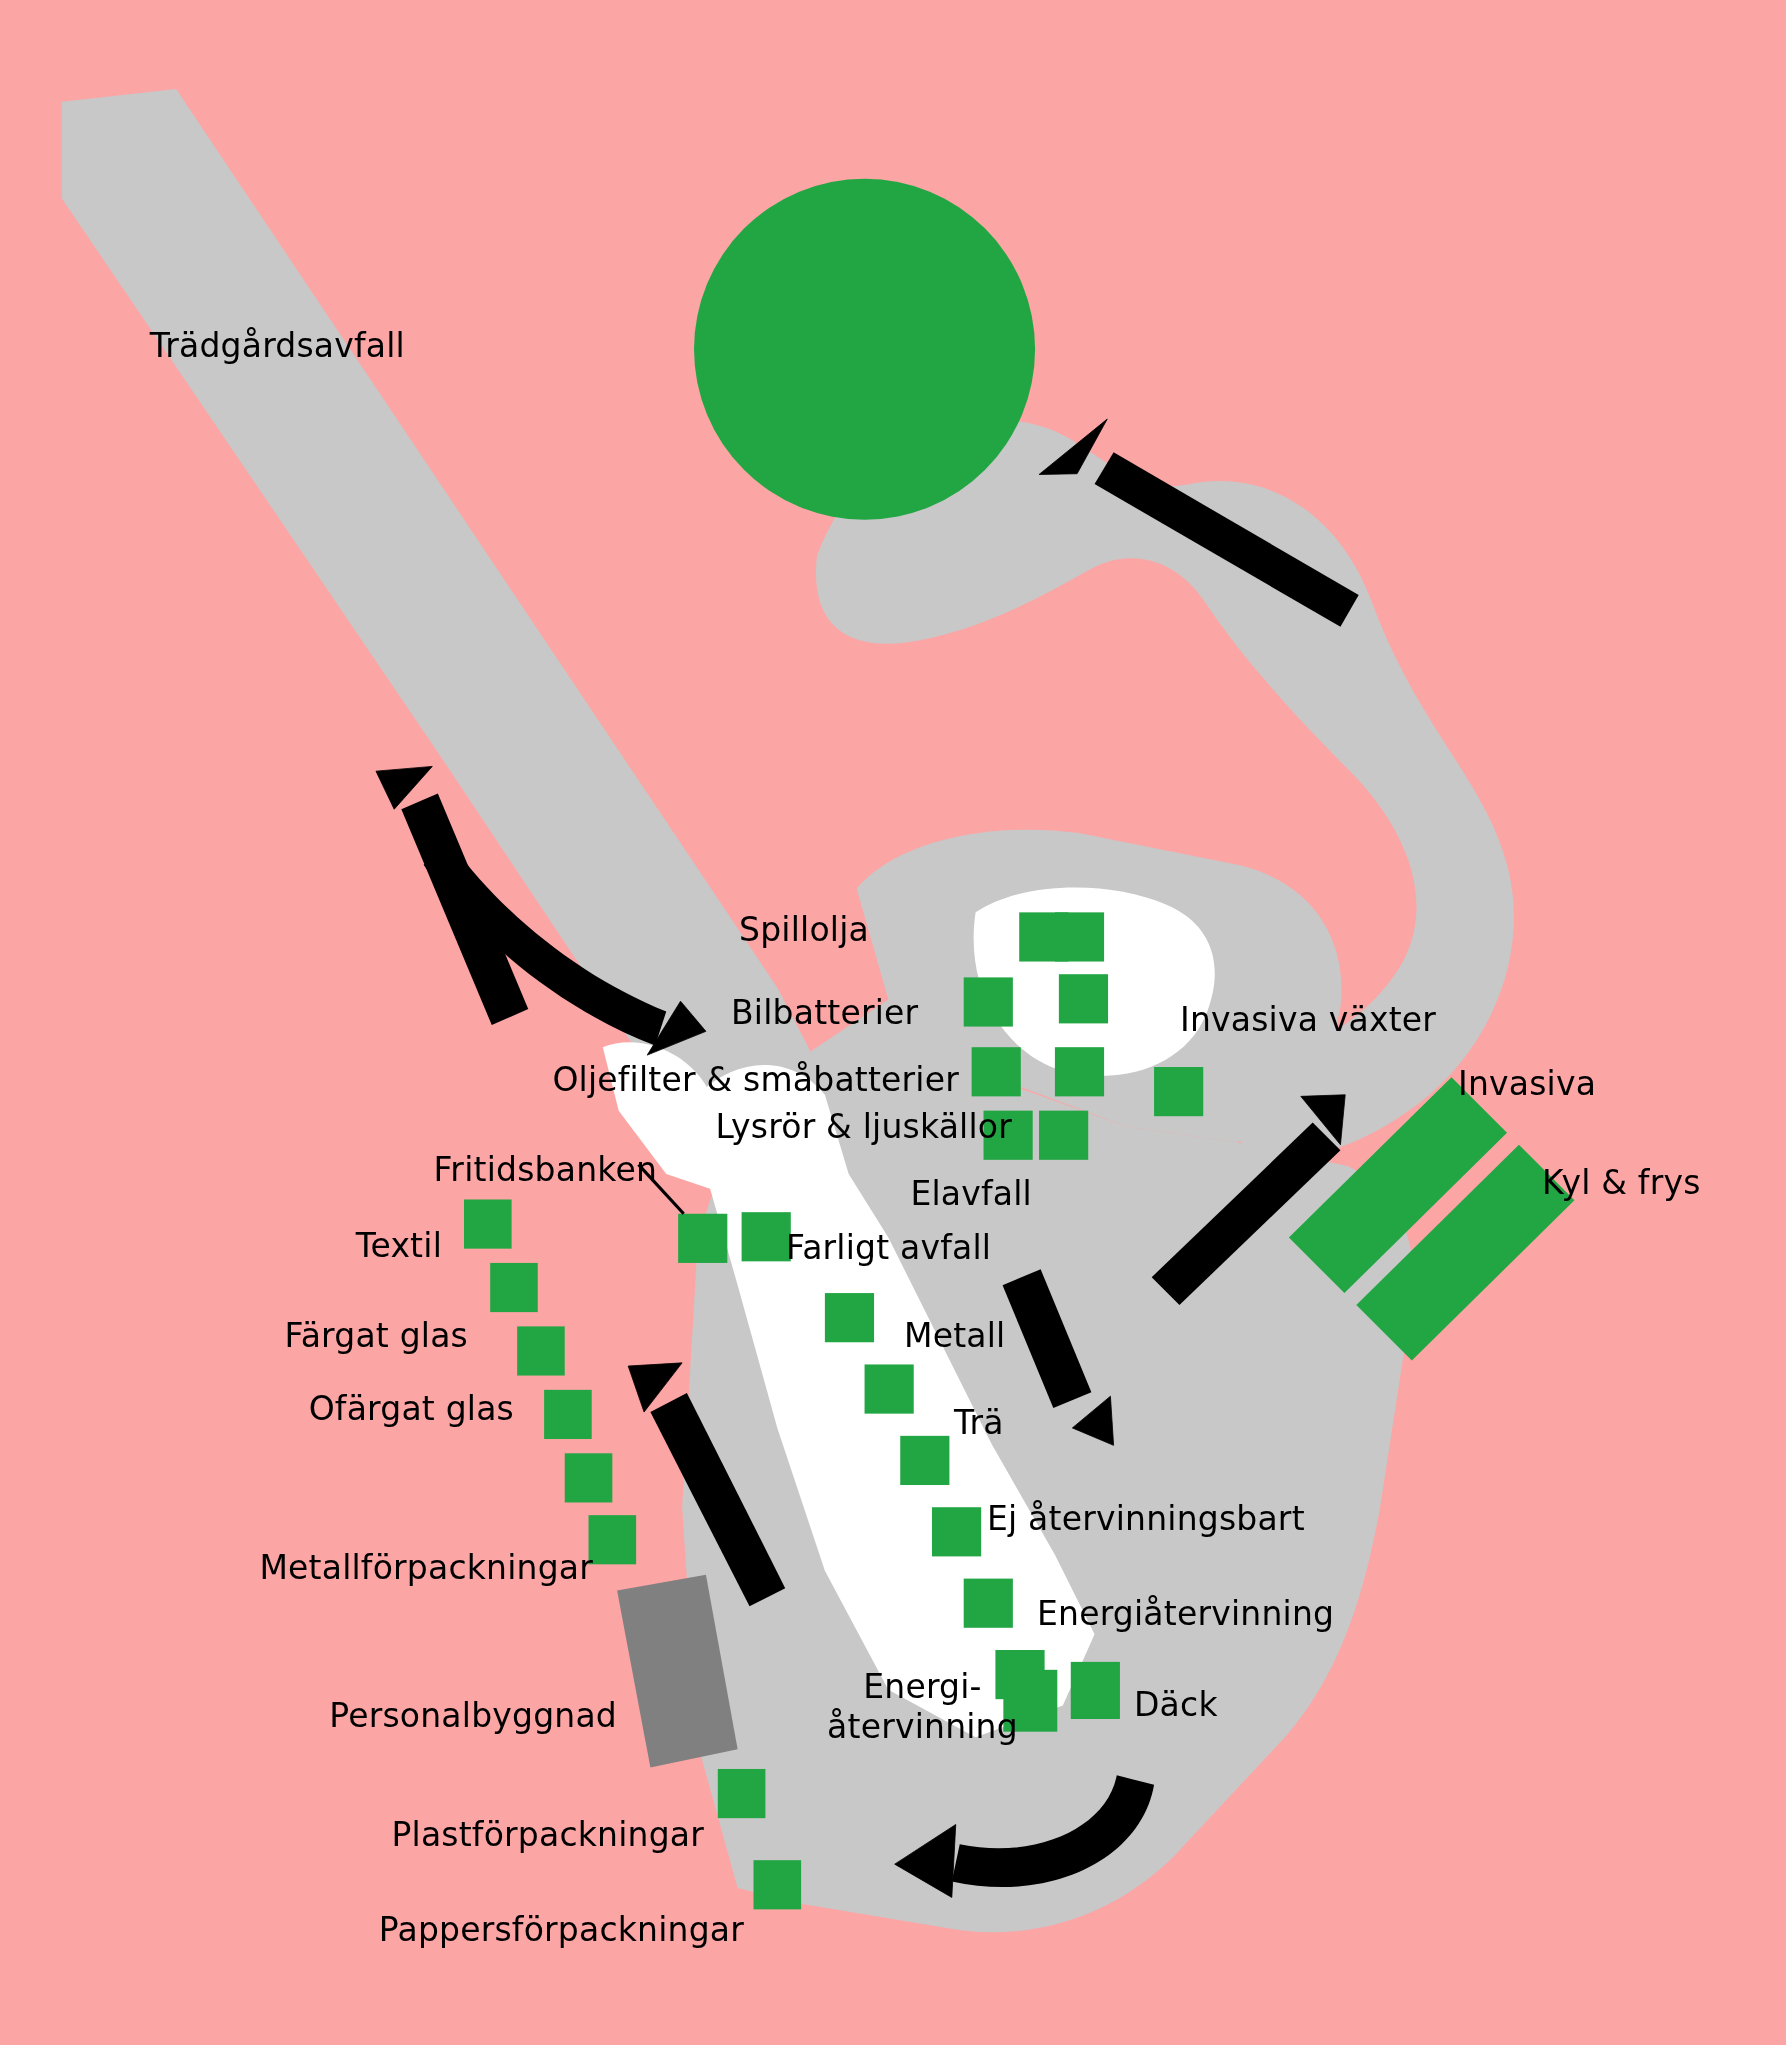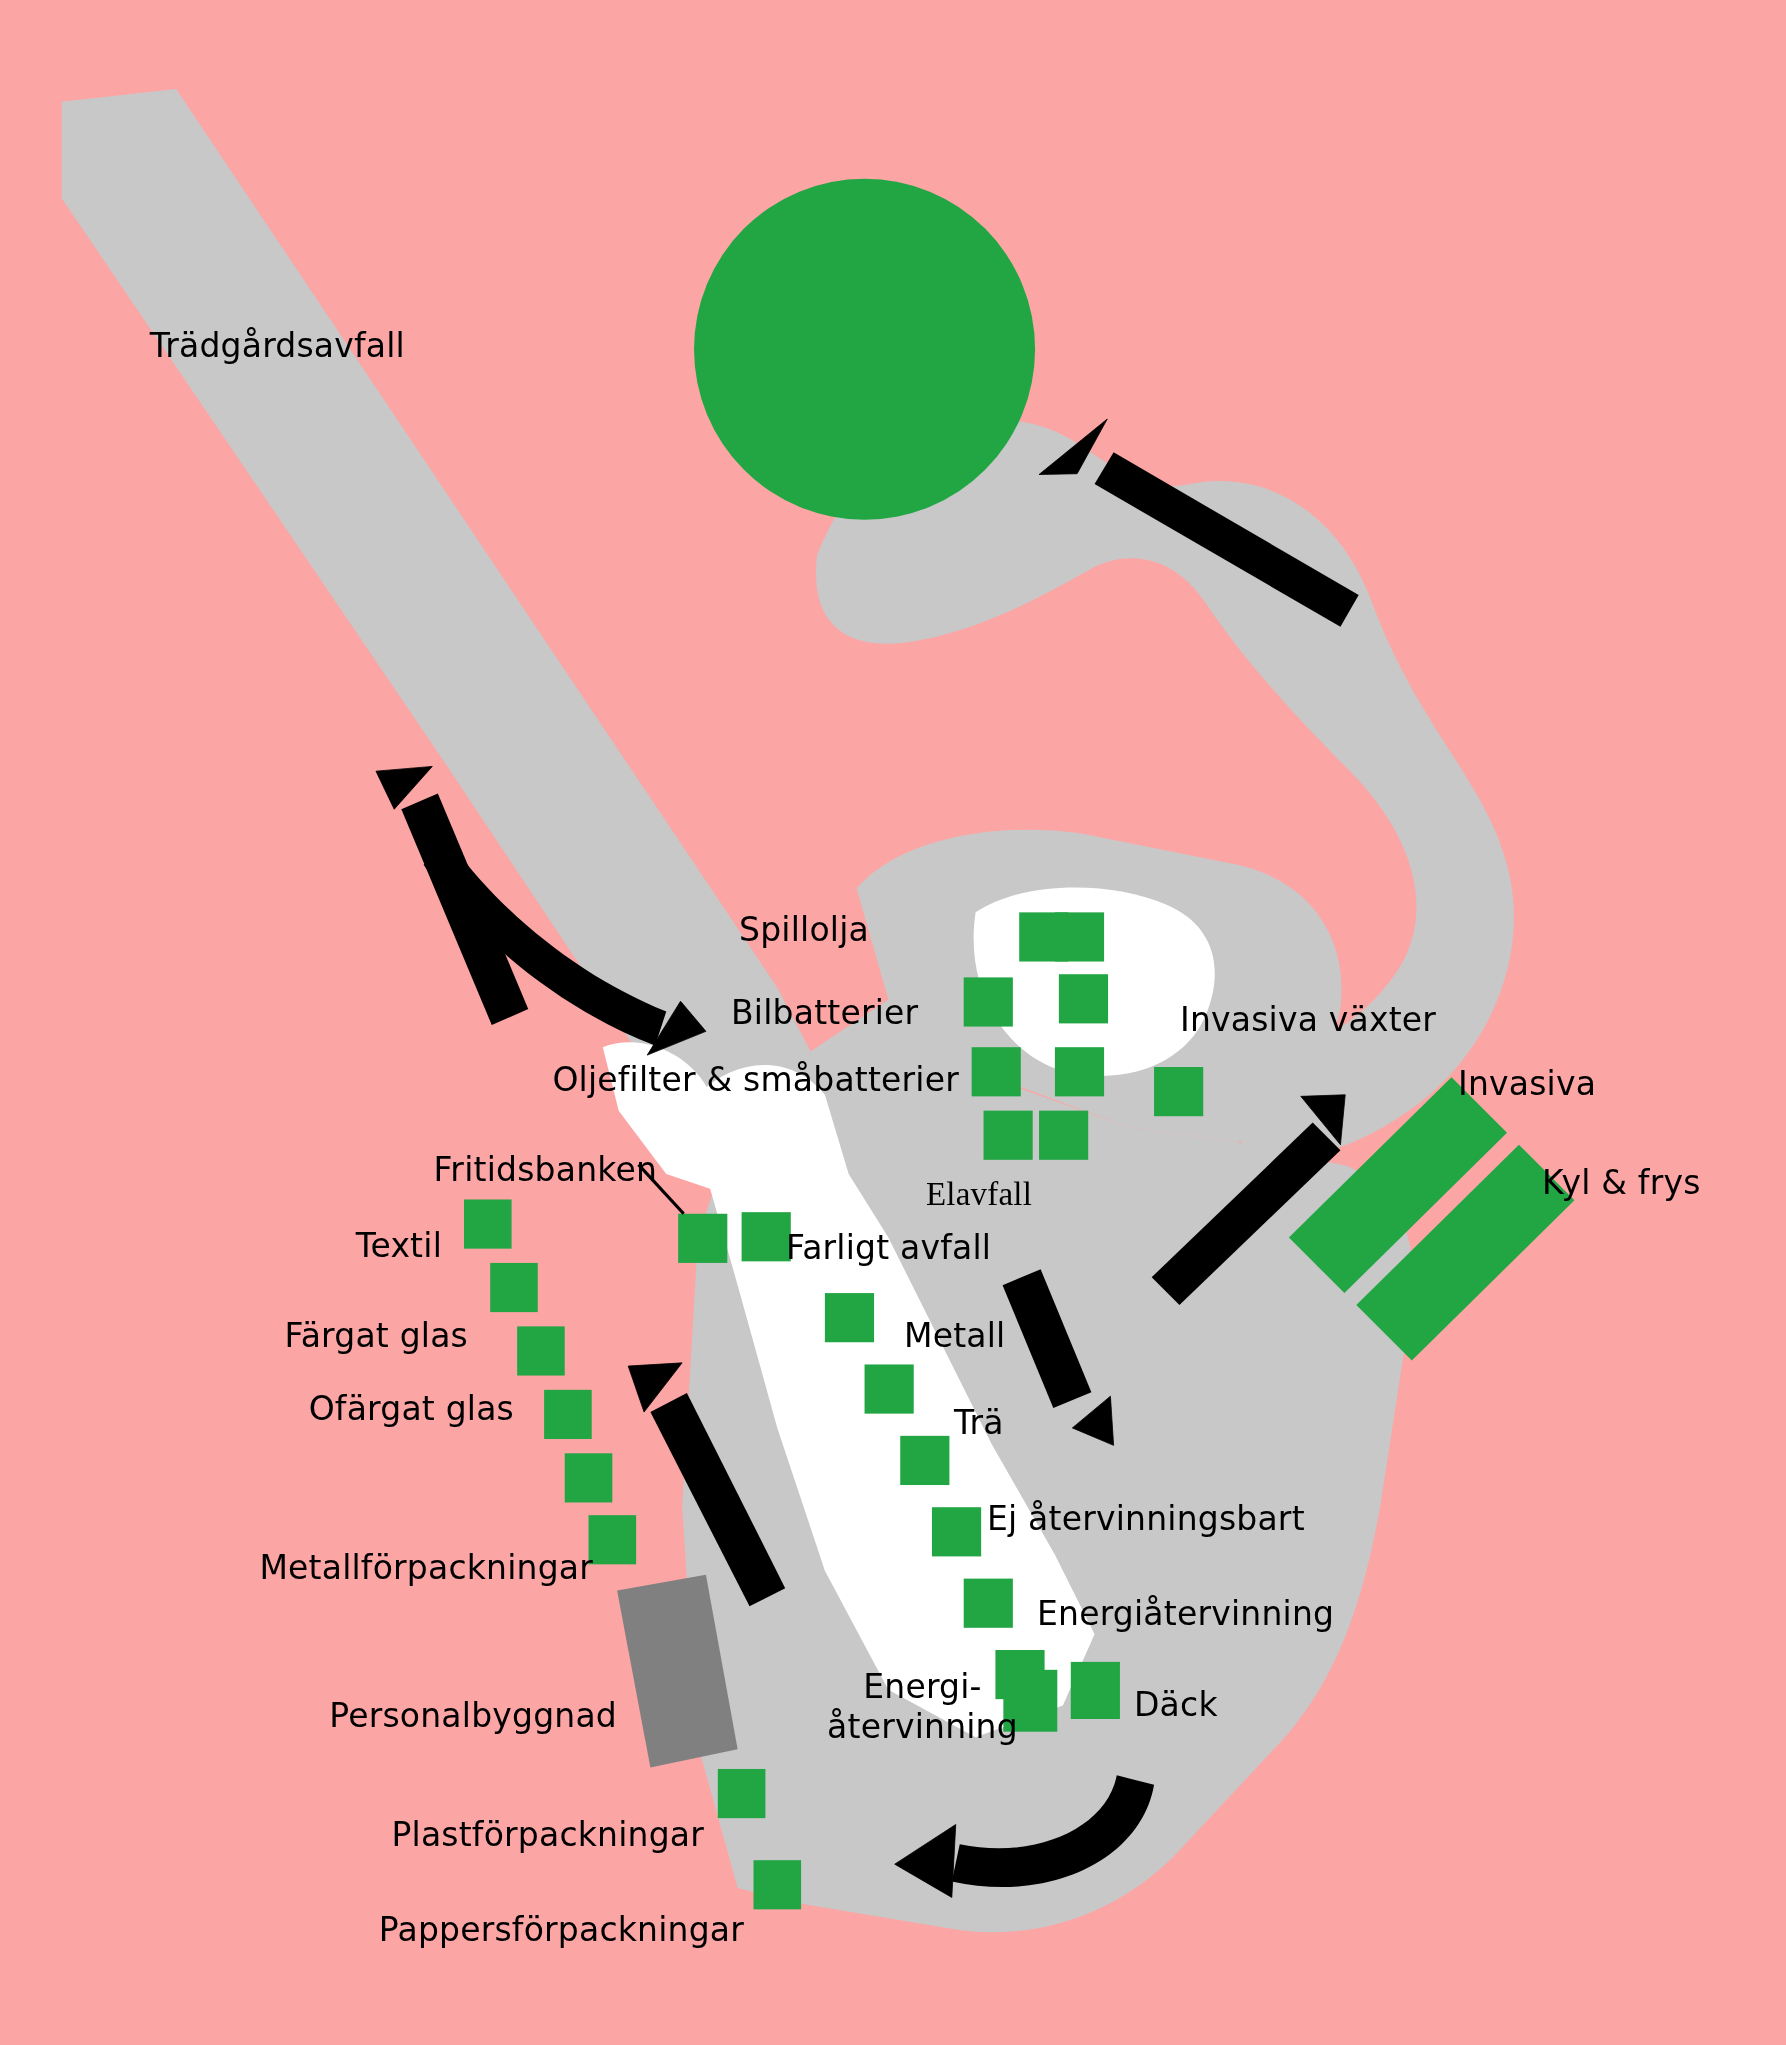--- a/index.html
+++ b/index.html
@@ -232,26 +232,27 @@
   <div class="label right" style="left:512px; top:911px; width:357px;">Spillolja</div>
 
   <div class="label" style="left:1180px; top:1001px;">Invasiva växter</div>
 
   <div class="label" style="left:731px; top:994px;">Bilbatterier</div>
 
   <div class="label" style="left:1458px; top:1065px;">Invasiva</div>
 
   <div class="label right" style="left:523px; top:1061px; width:436px;">Oljefilter &amp; småbatterier</div>
 
+  <div class="label right" style="left:615px; top:1108px; width:397px;">Lysrör &amp; ljuskällor</div>
 
   <div class="label" style="left:1542px; top:1164px;">Kyl &amp; frys</div>
 
   <div class="label right" style="left:300px; top:1151px; width:357px;">Fritidsbanken</div>
 
-  <div class="label right" style="left:715px; top:1175px; width:317px;font-family:Liberation Serif, serif;">Elavfall</div>
+  <div class="label right" style="left:715px; top:1175px; width:317px;">Elavfall</div>
 
   <div class="label right" style="left:125px; top:1227px; width:317px;">Textil</div>
 
   <div class="label" style="left:786px; top:1229px;">Farligt avfall</div>
 
   <div class="label right" style="left:111px; top:1317px; width:357px;">Färgat glas</div>
 
   <div class="label" style="left:904px; top:1317px;">Metall</div>
 
   <div class="label right" style="left:117px; top:1390px; width:397px;">Ofärgat glas</div>

